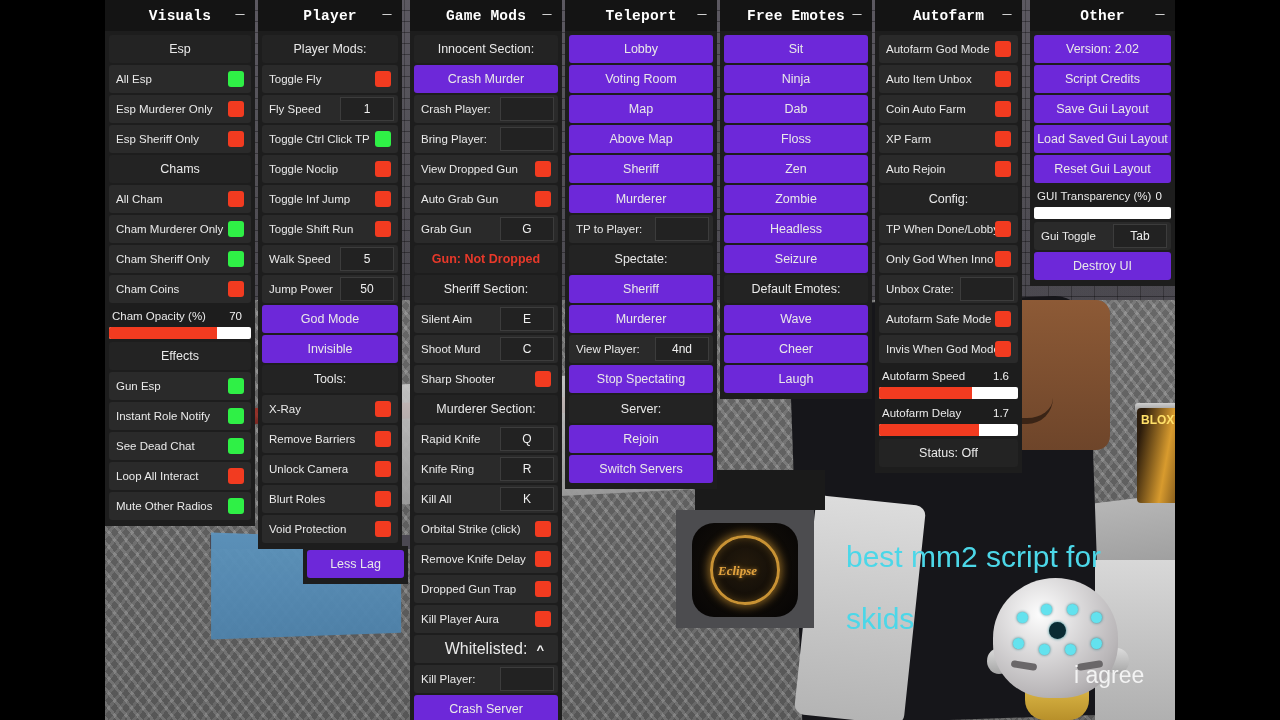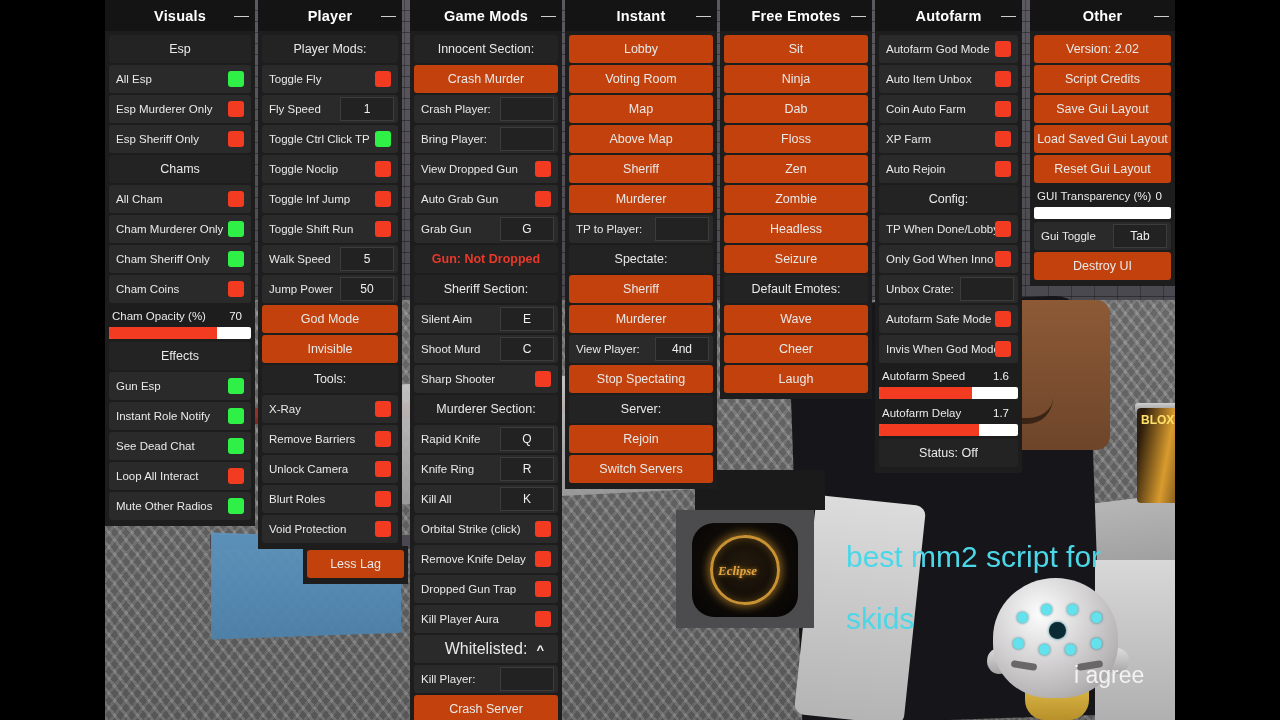--- a/index.html
+++ b/index.html
@@ -169,21 +169,21 @@
   #lb-right { left: 1175px; width: 105px; }
 
   
   .panel {
     position: absolute; top: 0; width: 150px;
     background: #1d1d1d;
     font-family: "Liberation Sans", sans-serif;
   }
   .panel-title {
     position: relative; height: 31px; background: #141414;
-    display: flex; align-items: center; justify-content: center;
+    display: flex; align-items: center; justify-content: center; font-family: Liberation Mono, monospace;
   }
   .panel-title span.t {
     color: #fff; font-size: 14.5px; font-weight: bold; letter-spacing: .2px;
   }
   .minimize {
     position: absolute; right: 9px; top: 7px; width: 12px; height: 15px;
     color: #cfcfcf; font-size: 15px; line-height: 15px; text-align: center;
   }
   .panel-body { padding: 2px 0 4px 0; }
 
@@ -193,21 +193,21 @@
     display: flex; align-items: center;
   }
   .row.flat { background: transparent; }
   .row .lbl {
     color: #e9e9e9; font-size: 11.5px; padding-left: 7px; white-space: nowrap;
   }
   .row.center { justify-content: center; }
   .row.center .lbl { padding-left: 0; font-size: 16px; }
   .row.header { background: #232323; }
   .row.header .lbl { font-size: 12.5px; }
-  .row.btn { background: #c2410c; justify-content: center; }
+  .row.btn { background: #6d28d9; justify-content: center; }
   .row.btn .lbl { padding-left: 0; font-size: 12.5px; }
 
   .toggle {
     position: absolute; right: 7px; top: 6px; width: 16px; height: 16px;
     border-radius: 3px;
   }
   .field {
     position: absolute; right: 4px; top: 2px; width: 54px; height: 24px;
     background: #222; border: 1px solid #3c3c3c;
     color: #efefef; font-size: 12px;
@@ -536,21 +536,21 @@
             <span class="lbl">Kill Player:</span>
             <div class="field"></div>
           </div>
           <div class="row btn">
             <span class="lbl">Crash Server</span>
           </div>
         </div>
       </div>
       <div class="panel" style="left: 565px; width: 152px;">
         <div class="panel-title">
-          <span class="t">Instant</span>
+          <span class="t">Teleport</span>
           <div class="minimize">—</div>
         </div>
         <div class="panel-body">
           <div class="row btn">
             <span class="lbl">Lobby</span>
           </div>
           <div class="row btn">
             <span class="lbl">Voting Room</span>
           </div>
           <div class="row btn">

